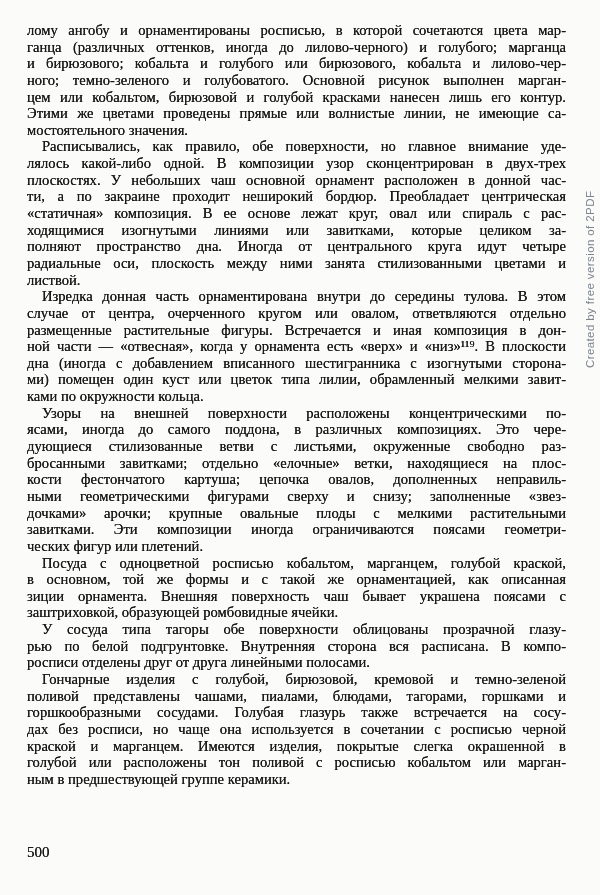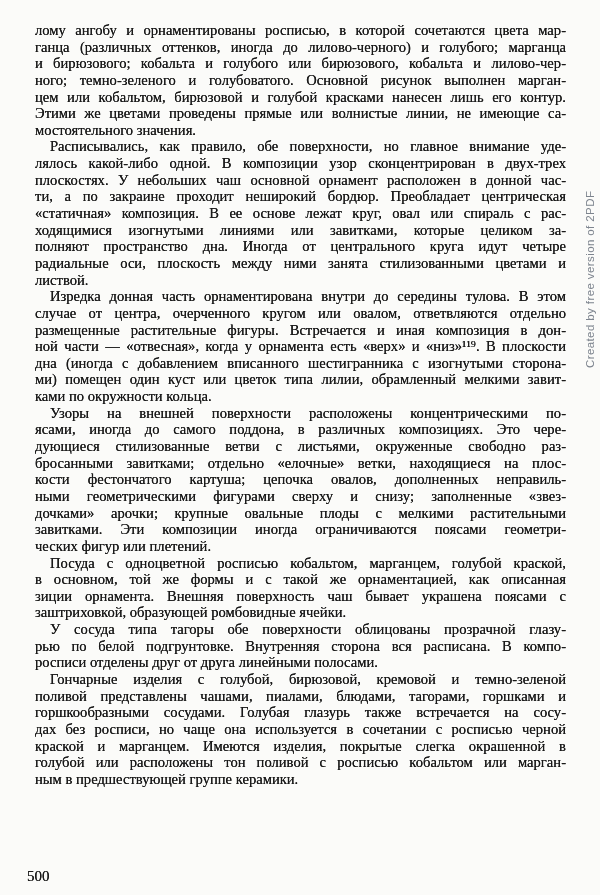--- a/index.html
+++ b/index.html
@@ -30,36 +30,34 @@
   }
   .para {
     margin: 0;
   }
   .line {
     white-space: nowrap;
     text-align: justify;
     
     text-align-last: justify;
     height: 16.65px;
-    margin-left: 8px;
   }
   .line.plast {
     text-align-last: left;
   }
   .line.indent {
     padding-left: 15px;
   }
   .folio {
     position: absolute;
     left: 27px;
     top: 844px;
     color: var(--text-color, #1a1a1a);
     font-size: 15px;
     text-shadow: 0 0 0.35px currentColor;
-    margin-top: 24px;
   }
   .watermark {
     position: absolute;
     left: 584px;
     top: 368px;
     transform: rotate(-90deg);
     transform-origin: 0 0;
     font-family: "Liberation Sans", "DejaVu Sans", sans-serif;
     font-size: 11.5px;
     letter-spacing: 0.4px;

